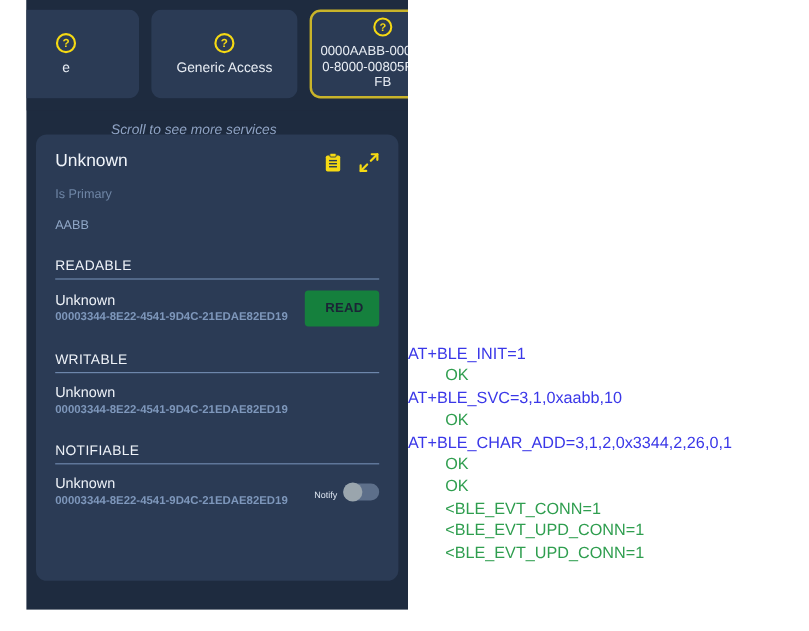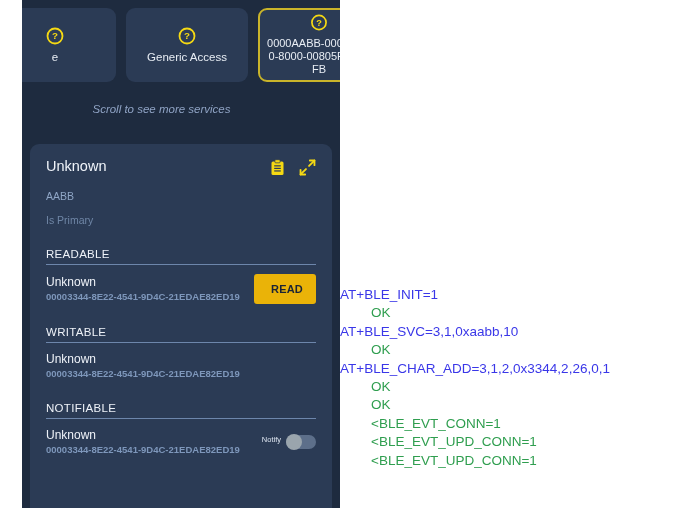--- a/index.html
+++ b/index.html
@@ -87,21 +87,21 @@
     text-align: center;
     color: #8fa3c4;
     font-style: italic;
     font-size: 11.5px;
   }
 
   
   #detail-card {
     position: absolute;
     left: 8px;
-    top: 144px;
+    top: 112px;
     width: 302px;
     height: 372px;
     background: #2b3b55;
     border-radius: 9px;
     box-sizing: border-box;
     padding: 14px 16px 0 16px;
     overflow: hidden;
   }
   #detail-head {
     display: flex;
@@ -163,36 +163,36 @@
     color: #7e97bb;
     font-size: 9.5px;
     font-weight: bold;
     line-height: 12px;
     margin-top: 2px;
     word-break: break-all;
   }
   .char-uuid.nowrap { word-break: normal; white-space: nowrap; }
   .act-btn {
     flex: 0 0 auto;
-    background: #eab308;
+    background: #15803d;
     color: #1b2436;
     font-size: 11px;
     font-weight: bold;
     border: none;
     border-radius: 3px;
     padding: 9px 17px;
     width: 62px;
     text-align: center;
     cursor: pointer;
     letter-spacing: .2px;
   }
   .notify-wrap {
     flex: 0 0 auto;
     display: flex;
-    align-items: flex-start;
+    align-items: flex-end;
     gap: 5px;
   }
   .notify-label {
     color: #dde5f0;
     font-size: 7.5px;
   }
   .switch {
     width: 30px;
     height: 14px;
     border-radius: 8px;
@@ -279,22 +279,22 @@
           <svg width="17" height="17" viewBox="0 0 22 22">
             <path d="M20 2 L13 9" stroke="#f5d913" stroke-width="2.4" stroke-linecap="round"></path>
             <path d="M20 2 L20 8 M20 2 L14 2" stroke="#f5d913" stroke-width="2.4" stroke-linecap="round"></path>
             <path d="M2 20 L9 13" stroke="#f5d913" stroke-width="2.4" stroke-linecap="round"></path>
             <path d="M2 20 L2 14 M2 20 L8 20" stroke="#f5d913" stroke-width="2.4" stroke-linecap="round"></path>
           </svg>
         </span>
       </div>
     </div>
 
+    <div id="detail-sub2">Is Primary</div>
     <div id="detail-sub1">AABB</div>
-    <div id="detail-sub2">Is Primary</div>
 
     <div class="section">
       <div class="section-title">READABLE</div>
       <div class="section-rule"></div>
       <div class="char-row">
         <div class="char-info">
           <div class="char-name">Unknown</div>
           <div class="char-uuid">00003344-8E22-4541-9D4C-21EDAE82ED19</div>
         </div>
         <button class="act-btn">READ</button>

